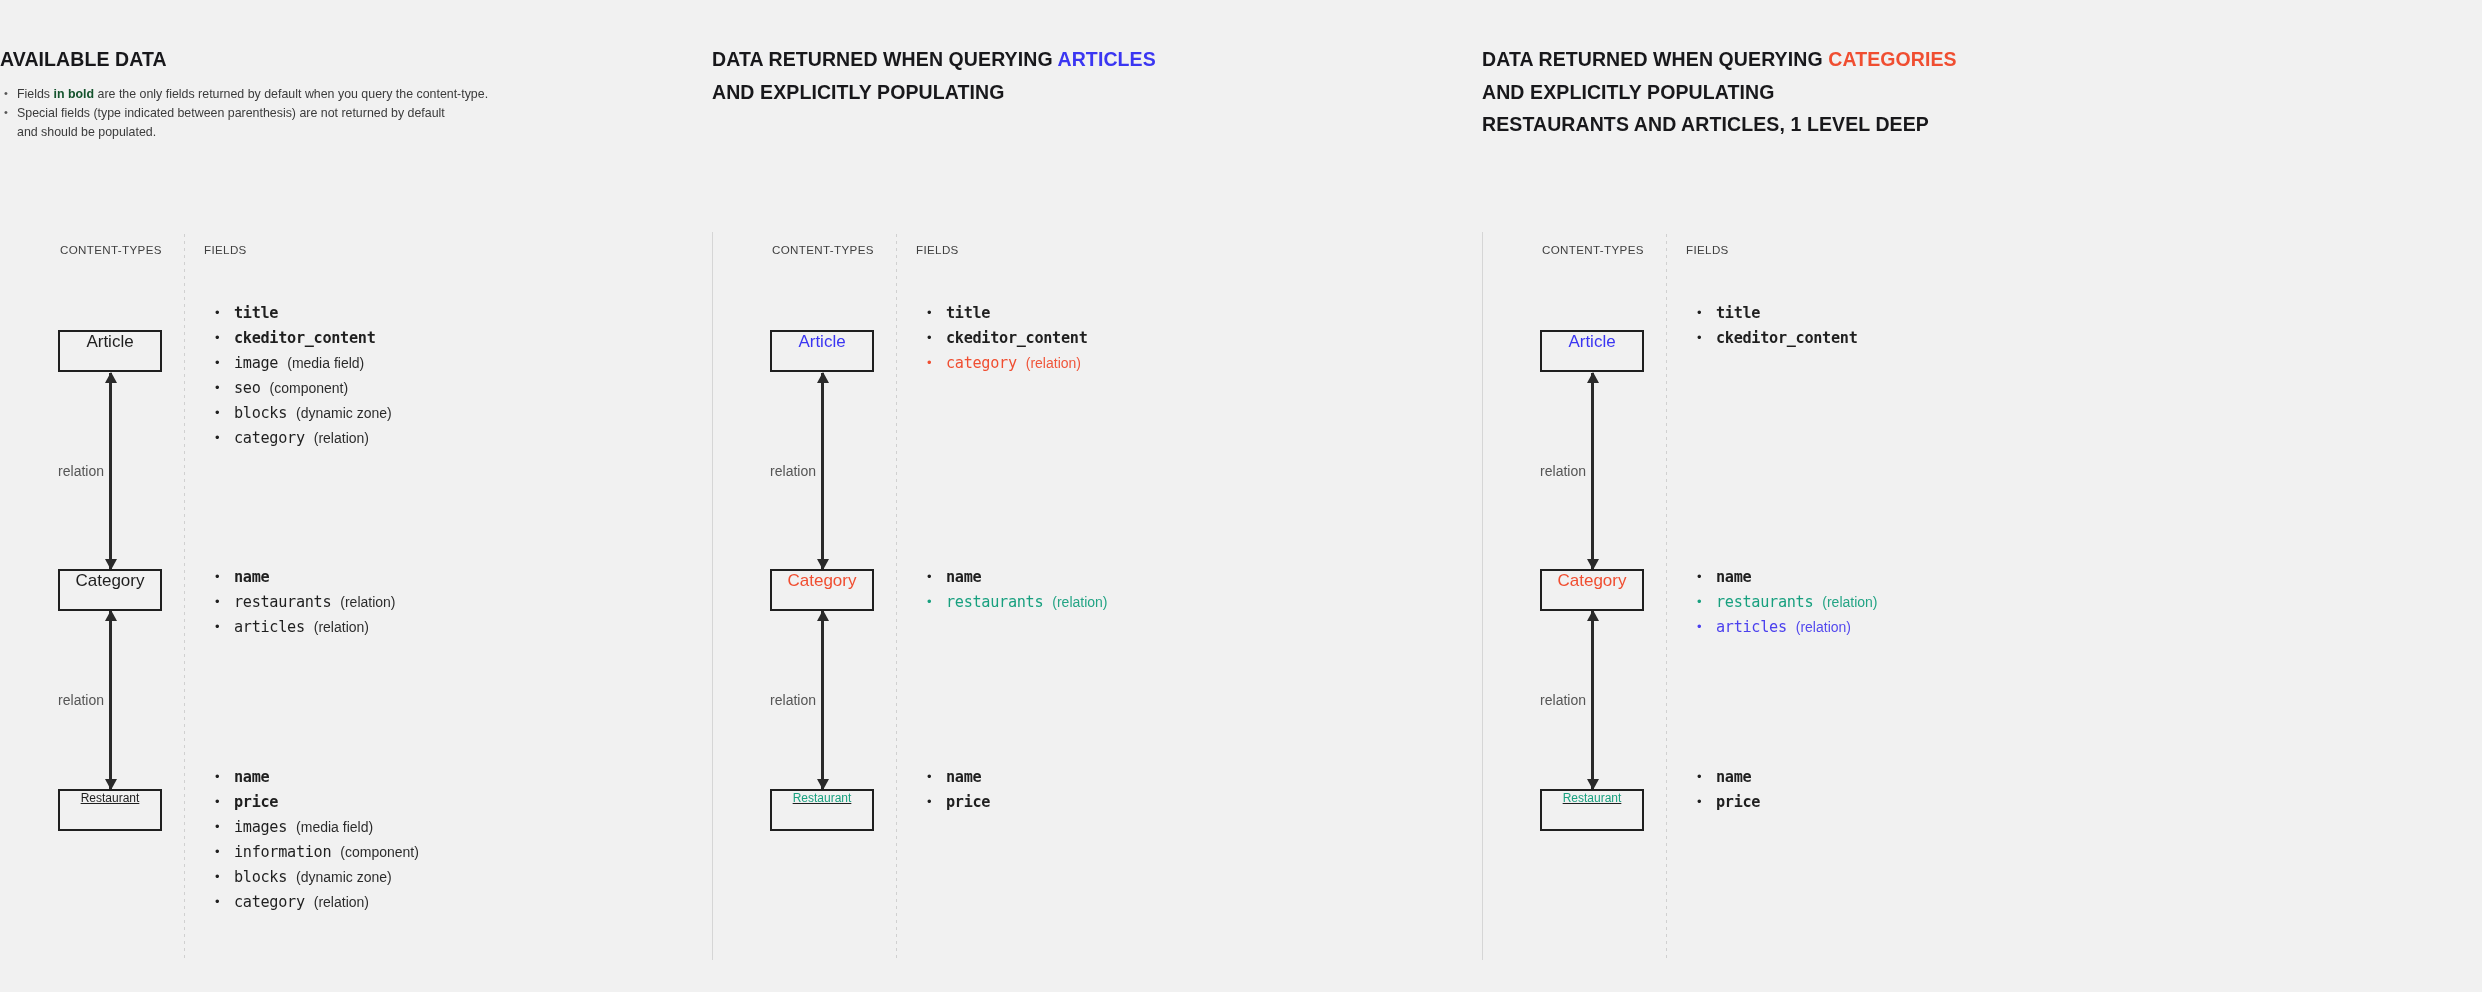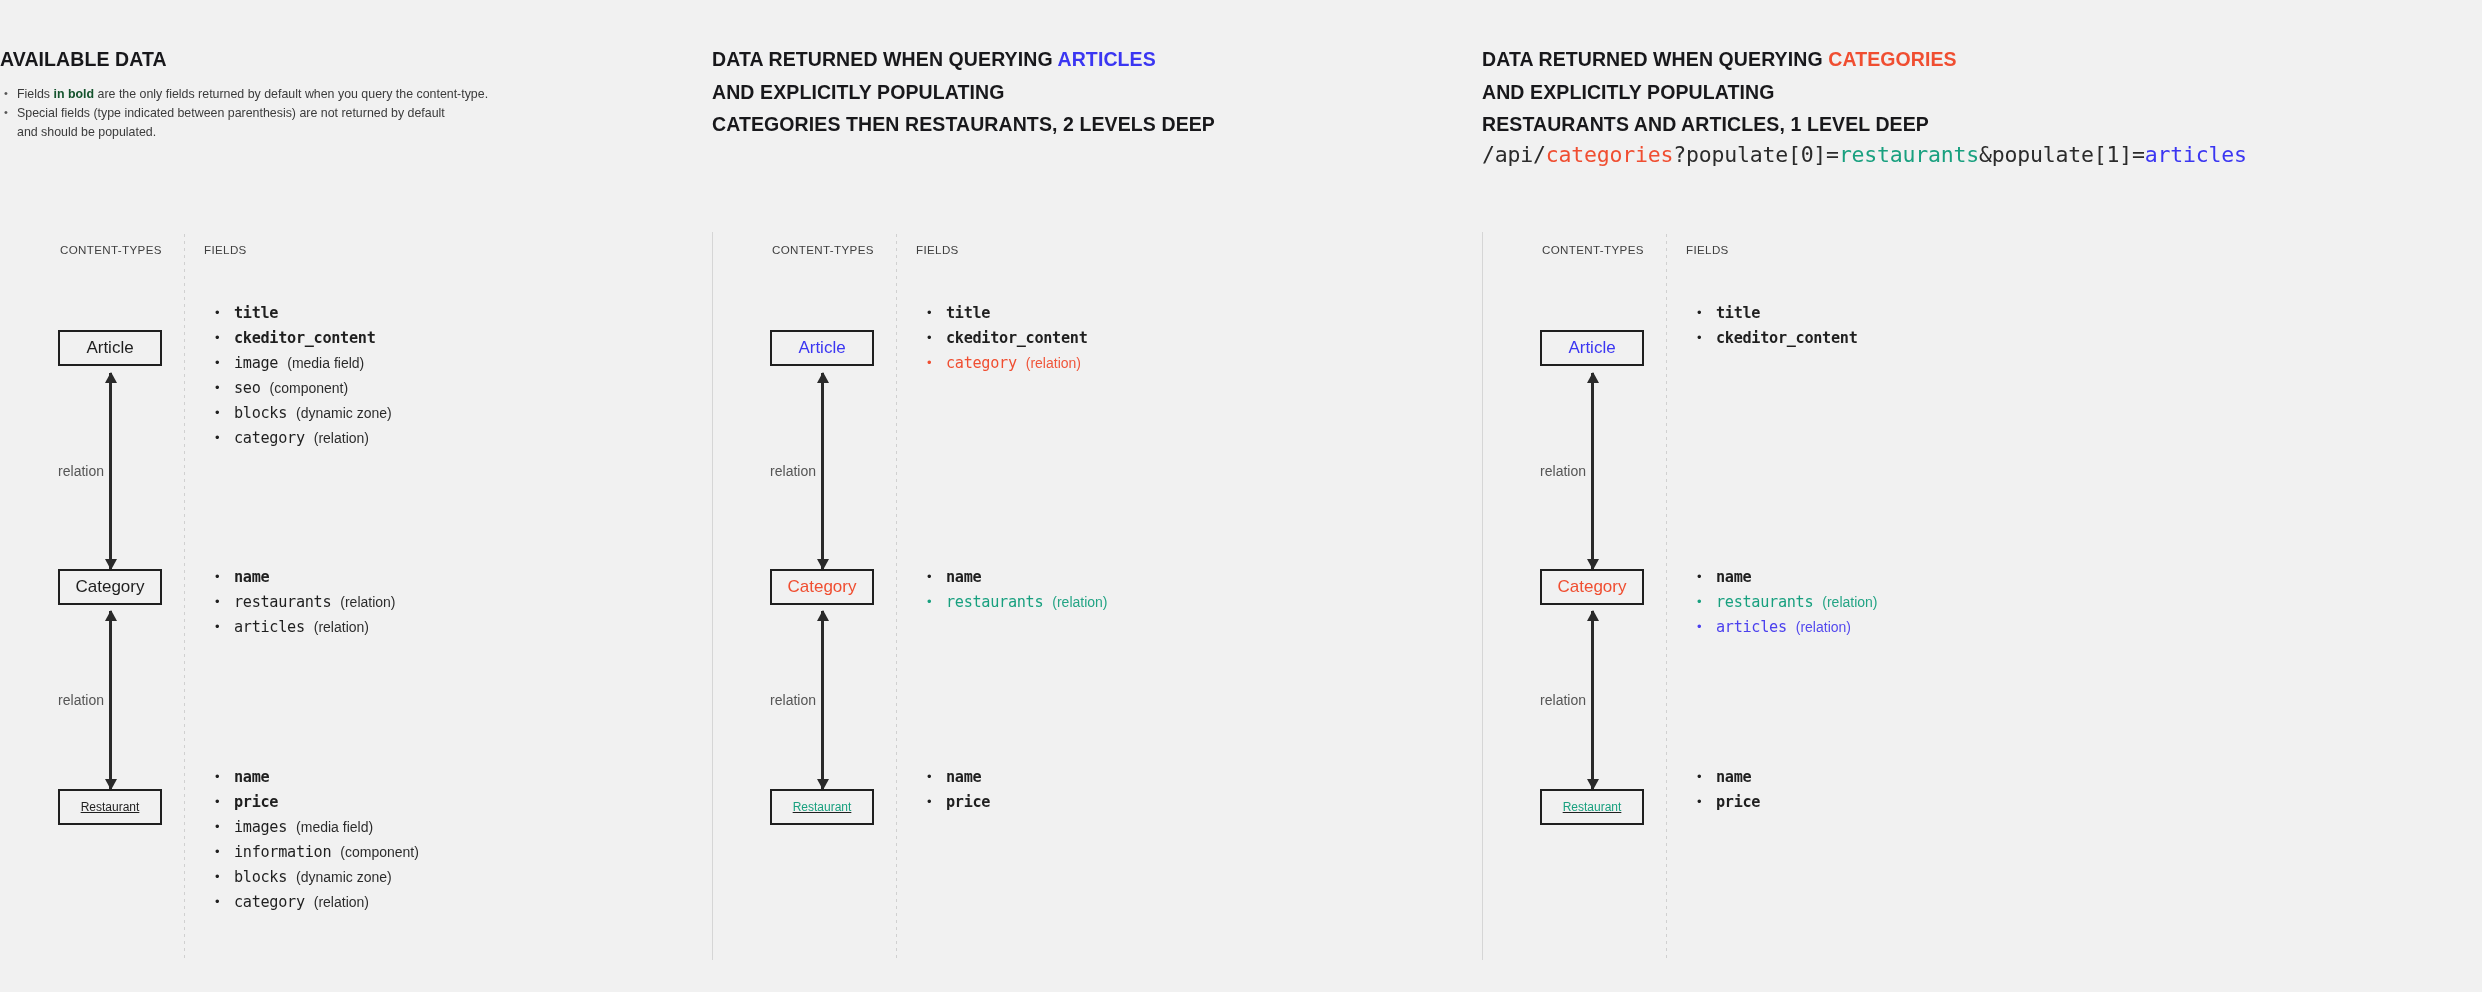--- a/index.html
+++ b/index.html
@@ -110,25 +110,24 @@
     width: 1px;
     height: 726px;
     background-image: linear-gradient(to bottom, #d0d0d0 0 3px, transparent 3px 7px);
     background-size: 1px 7px;
   }
 
   
   .entity-box {
     position: absolute;
     width: 104px;
-    height: 36px;
+    height: 42px;
     border: 2.5px solid #1f1f1f;
     background: #f1f1f1;
     display: flex;
-    align-items: center;
     justify-content: center;
     font-size: 17px;
     color: #1f1f1f;
     left: 58px;
   }
   .entity-box.small-text { font-size: 12px; text-decoration: underline; }
   .entity-box .c-blue  { color: #3b36f2; }
   .entity-box .c-red   { color: #f04e31; }
   .entity-box .c-green { color: #18a07f; }
 
@@ -280,21 +279,20 @@
         <li class="c-default"><span class="fname">category</span><span class="ftype">(relation)</span></li>
       </ul>
   </section>
 
   <section class="panel" id="panel-articles">
     <div class="panel-divider" id="divider-1"></div>
 
     <h1 class="panel-title">
       <span>DATA RETURNED WHEN QUERYING </span><span class="accent-blue">ARTICLES</span><br>
       <span>AND EXPLICITLY POPULATING</span><br>
-      <span>CATEGORIES THEN RESTAURANTS, 2 LEVELS DEEP</span>
     </h1>
 
 
     <div class="col-label label-ct">CONTENT-TYPES</div>
     <div class="col-label label-fl">FIELDS</div>
     <div class="dotted-rule"></div>
 
     <div class="entity-box" id="box-article-2">
       <span class="c-blue">Article</span>
     </div>
@@ -334,23 +332,20 @@
 
   <section class="panel" id="panel-categories">
     <div class="panel-divider" id="divider-2"></div>
 
     <h1 class="panel-title">
       <span>DATA RETURNED WHEN QUERYING </span><span class="accent-red">CATEGORIES</span><br>
       <span>AND EXPLICITLY POPULATING</span><br>
       <span>RESTAURANTS AND ARTICLES, 1 LEVEL DEEP</span>
     </h1>
 
-    <div class="api-url">
-      <span>/api/</span><span class="t-red">categories</span><span>?populate[0]=</span><span class="t-green">restaurants</span><span>&amp;populate[1]=</span><span class="t-blue">articles</span>
-    </div>
 
     <div class="col-label label-ct">CONTENT-TYPES</div>
     <div class="col-label label-fl">FIELDS</div>
     <div class="dotted-rule"></div>
 
     <div class="entity-box" id="box-article-3">
       <span class="c-blue">Article</span>
     </div>
     <div class="connector" id="conn-a-3">
       <div class="line"></div>

